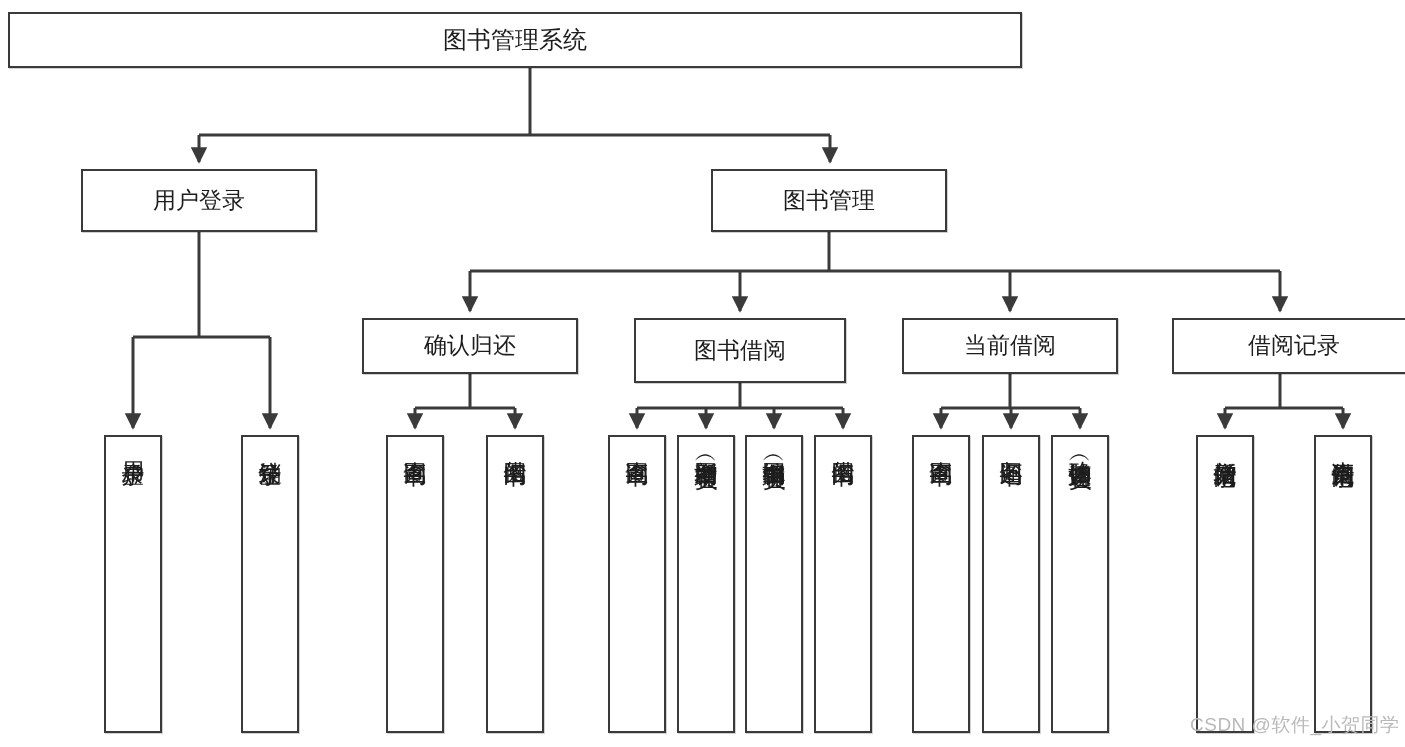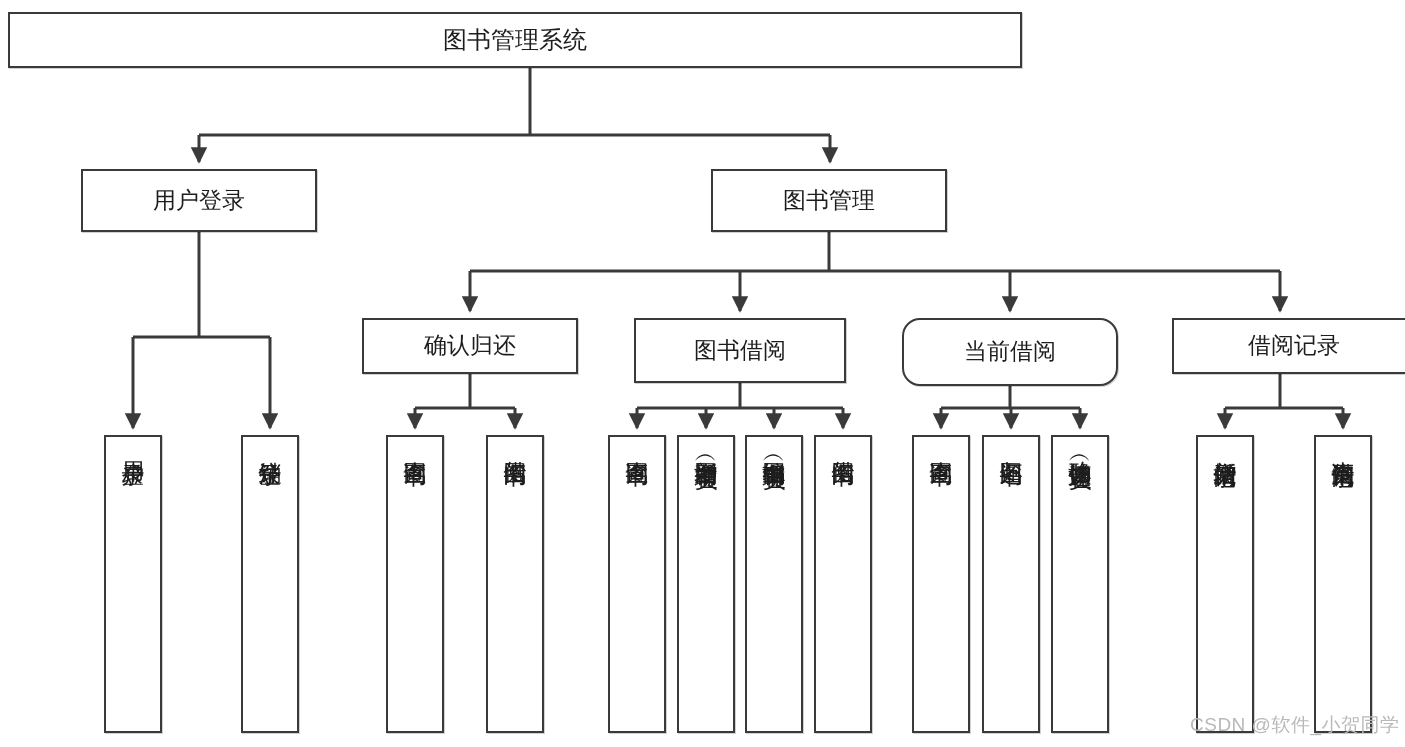--- a/index.html
+++ b/index.html
@@ -134,21 +134,21 @@
   <div class="node horiz" style="left:711px; top:169px; width:236px; height:63px;">
     <span class="label">图书管理</span>
   </div>
 
   <div class="node horiz" style="left:362px; top:318px; width:216px; height:56px;">
     <span class="label">确认归还</span>
   </div>
   <div class="node horiz" style="left:634px; top:318px; width:212px; height:65px;">
     <span class="label">图书借阅</span>
   </div>
-  <div class="node horiz" style="left:902px; top:318px; width:216px; height:68px;border-radius:18px;">
+  <div class="node horiz" style="left:902px; top:318px; width:216px; height:56px;">
     <span class="label">当前借阅</span>
   </div>
   <div class="node horiz" style="left:1172px; top:318px; width:244px; height:56px;">
     <span class="label">借阅记录</span>
   </div>
 
   <div class="node vert" style="left:104px; top:435px; width:58px; height:298px;">
     <span class="label">用户登录</span>
   </div>
   <div class="node vert" style="left:241px; top:435px; width:58px; height:298px;">

